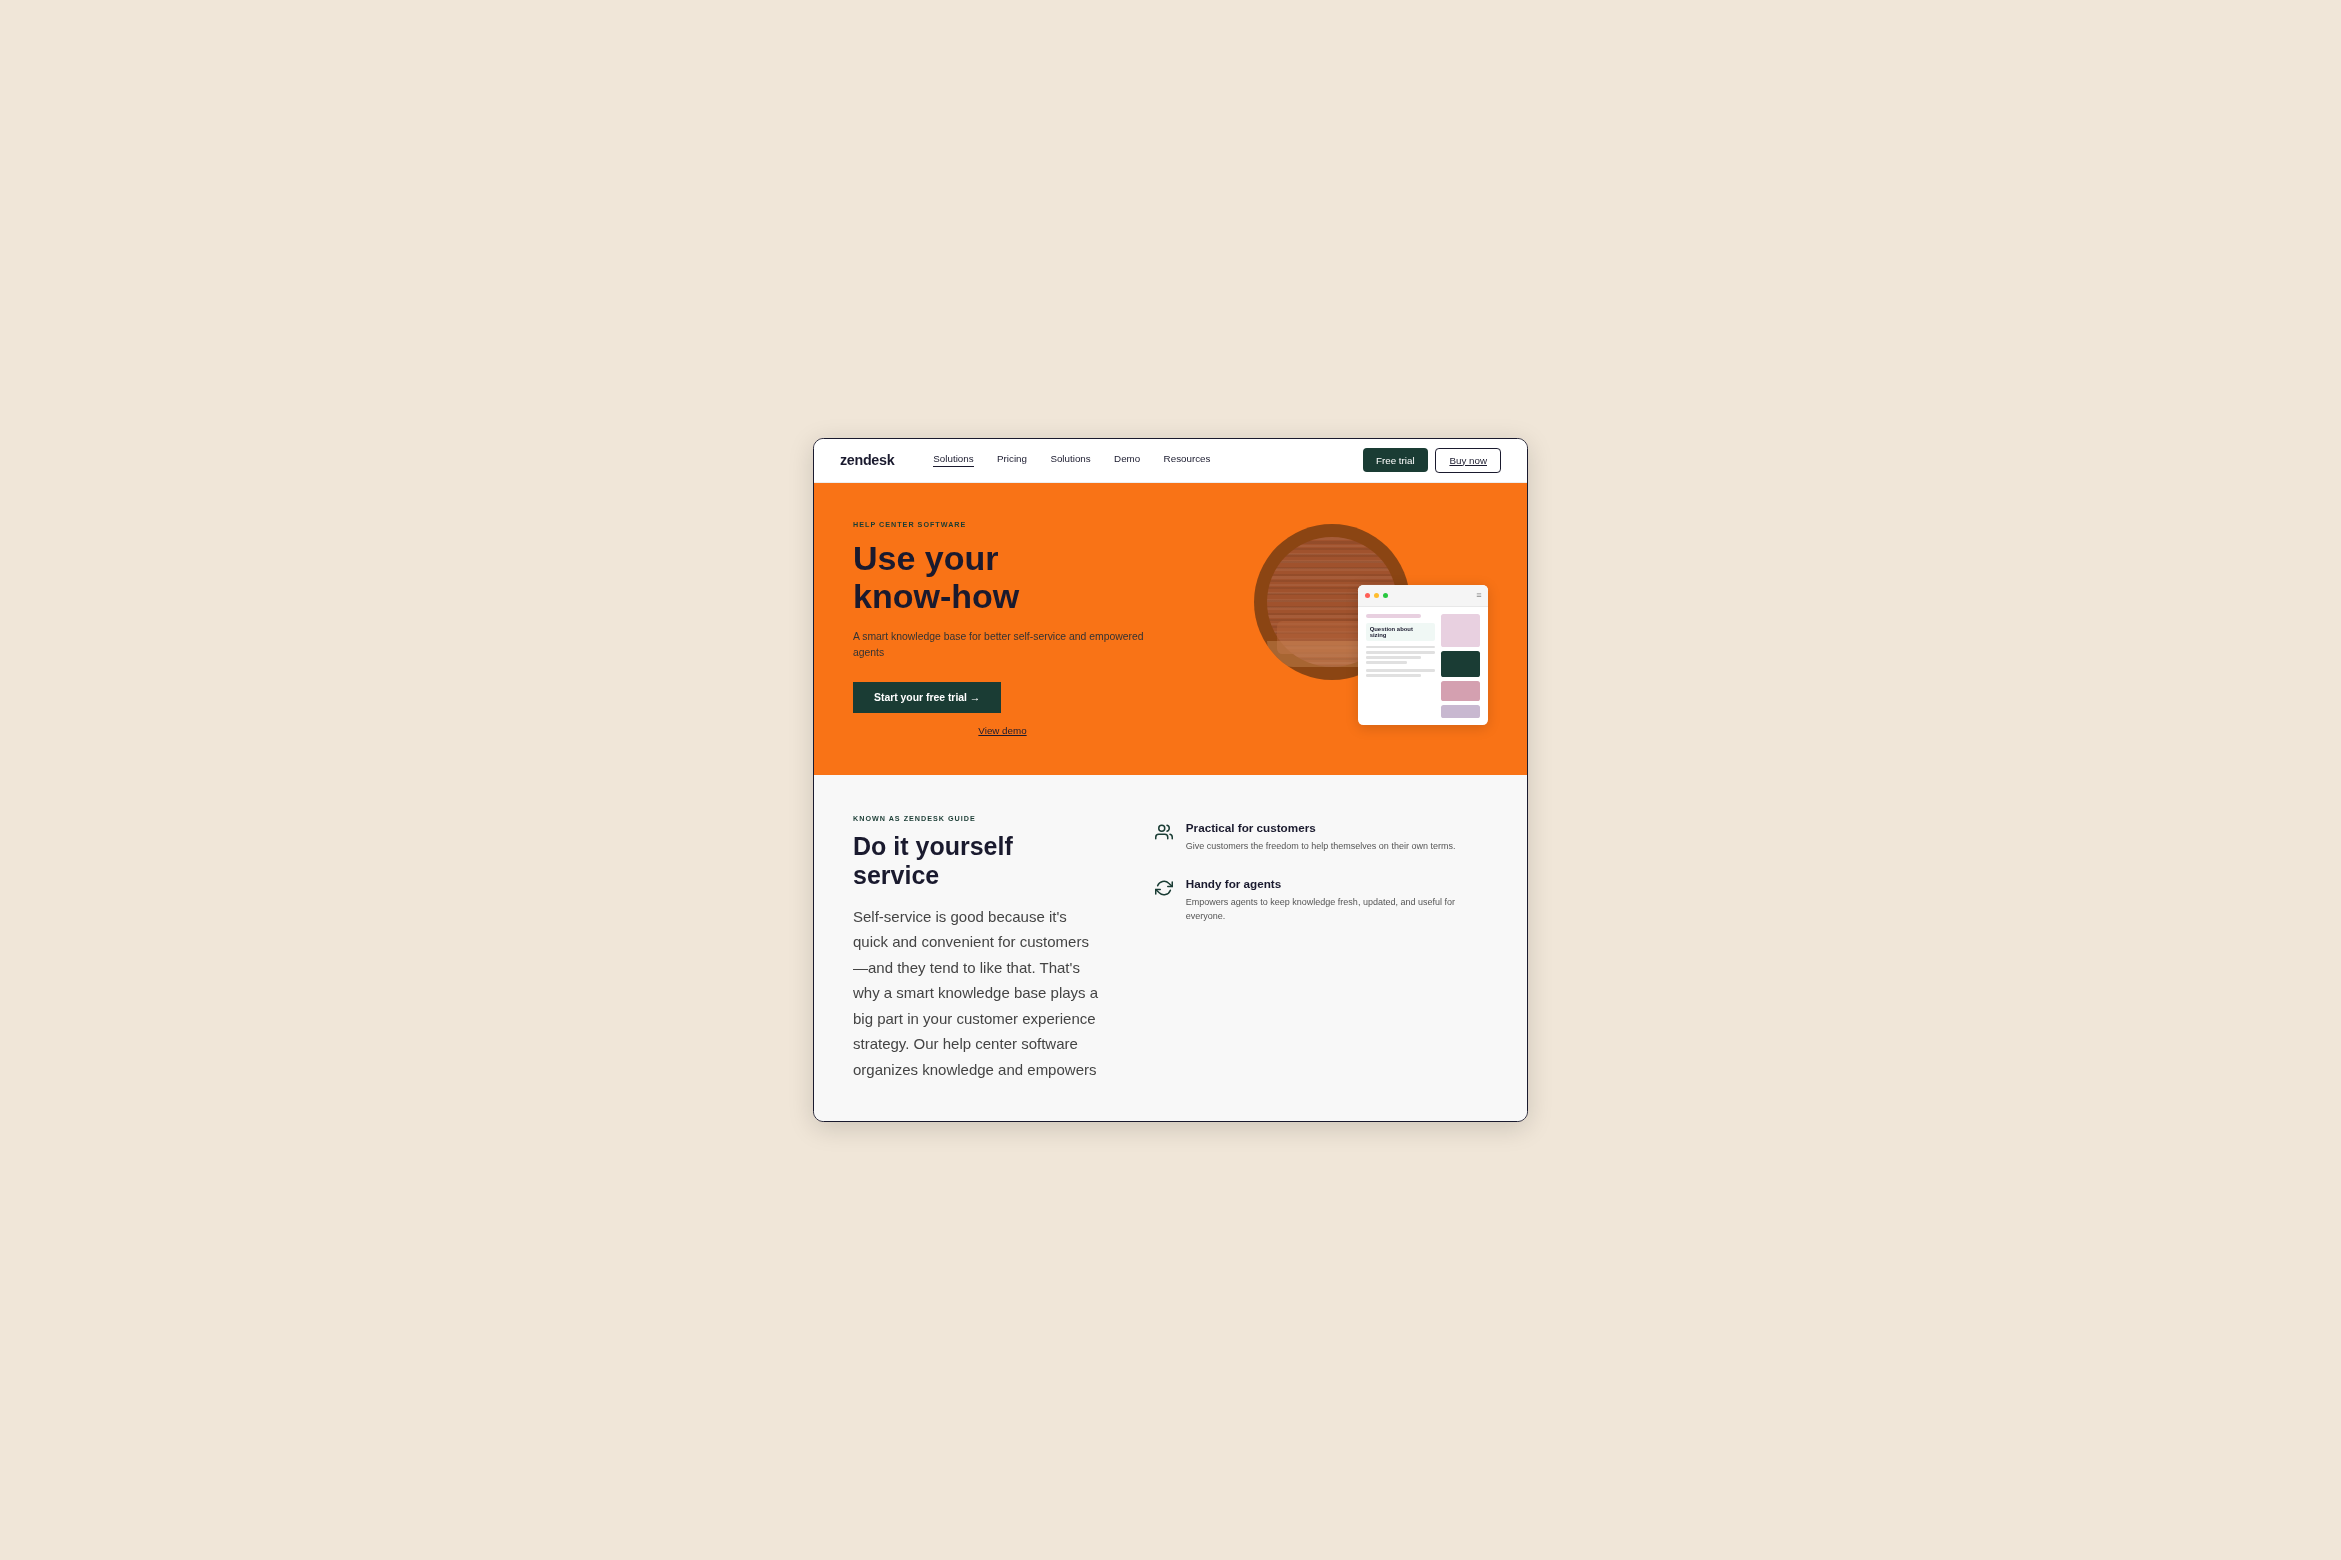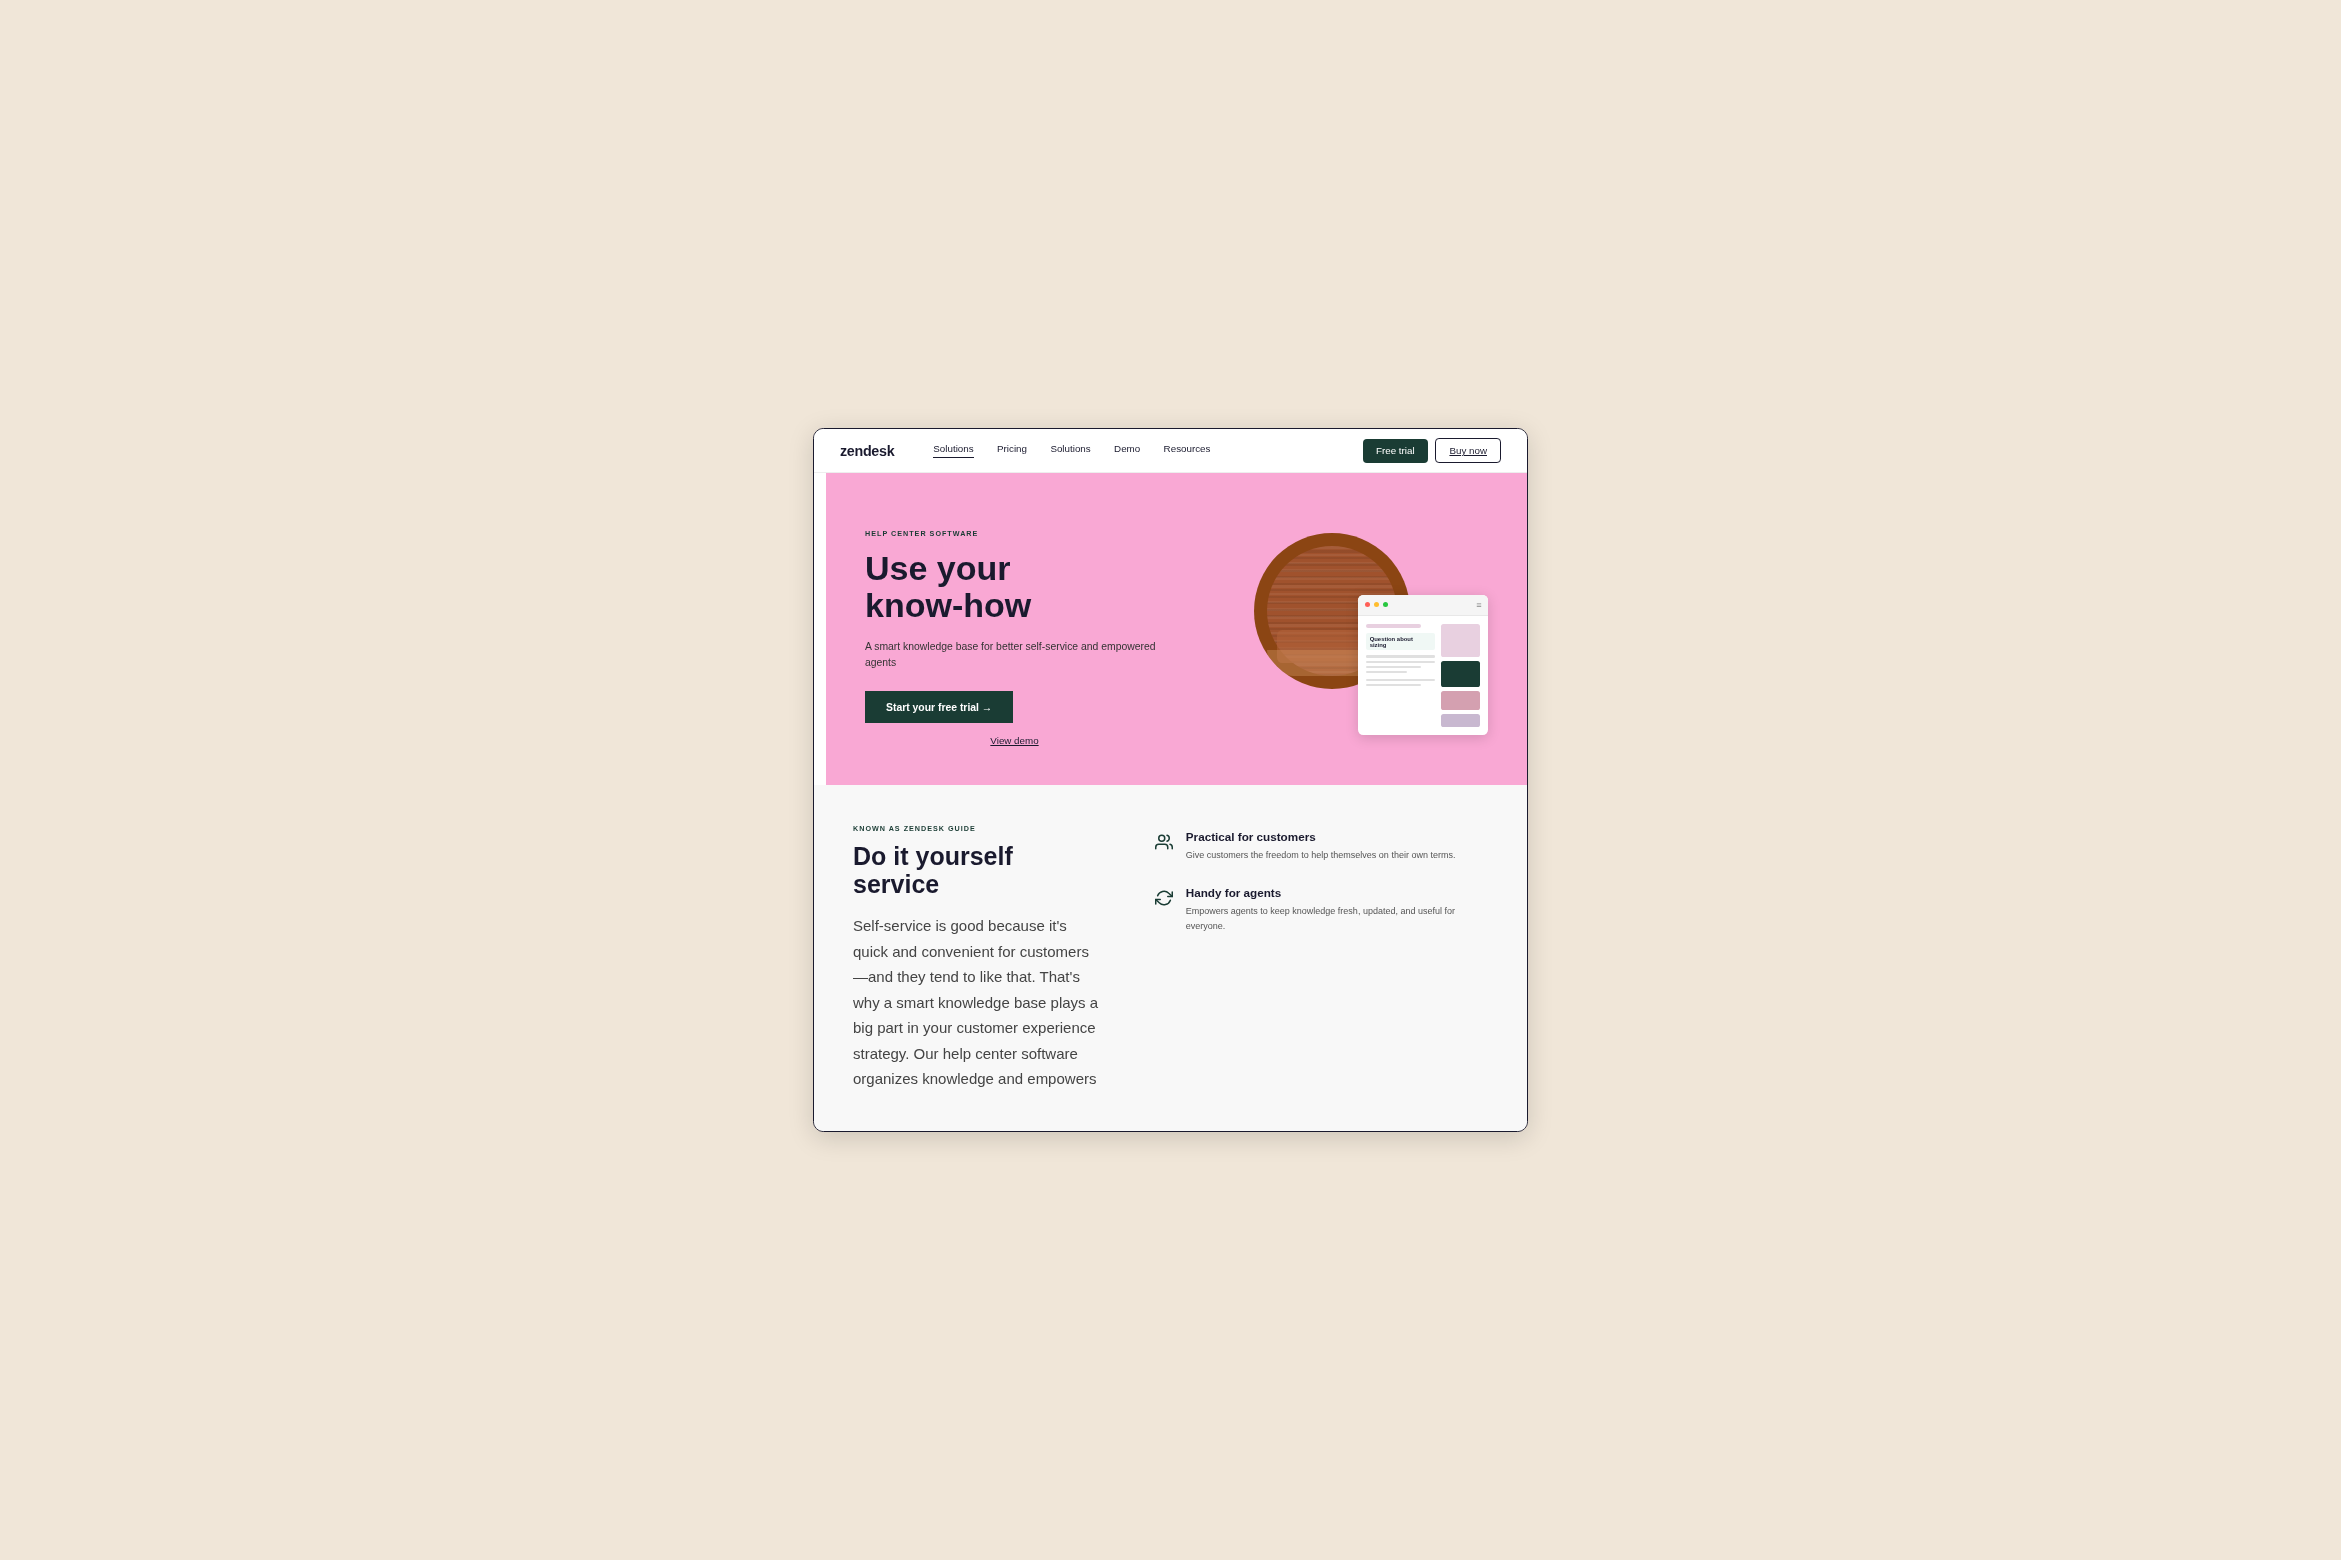--- a/index.html
+++ b/index.html
@@ -86,28 +86,27 @@
       border-radius: 3.9px;
       padding: 5.9px 13px;
       font-size: 9.8px;
       cursor: pointer;
       font-weight: 500;
       text-decoration: underline;
     }
 
     
     .hero {
-      background: #f9a8d4;
-      padding: 56px 39px 39px 39px;
+      background: #f97316;
+      padding: 37px 39px 39px 39px;
       display: flex;
       align-items: center;
       justify-content: space-between;
       min-height: 273px;
       position: relative;
-      margin-left: 12px;
     }
 
     .hero-content {
       max-width: 299px;
       z-index: 2;
     }
 
     .hero-eyebrow {
       font-size: 7.2px;
       font-weight: 700;

